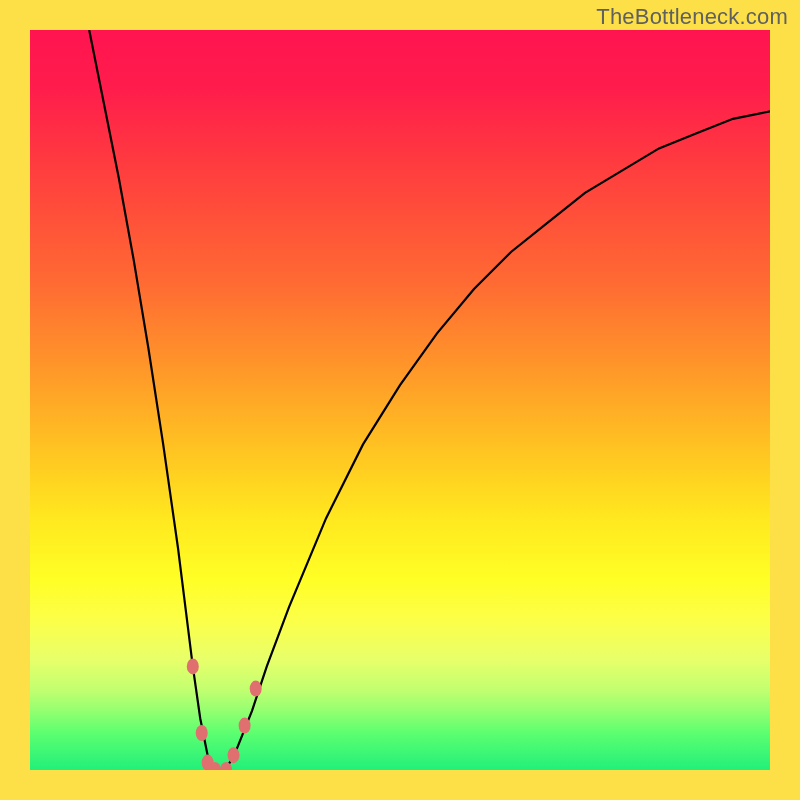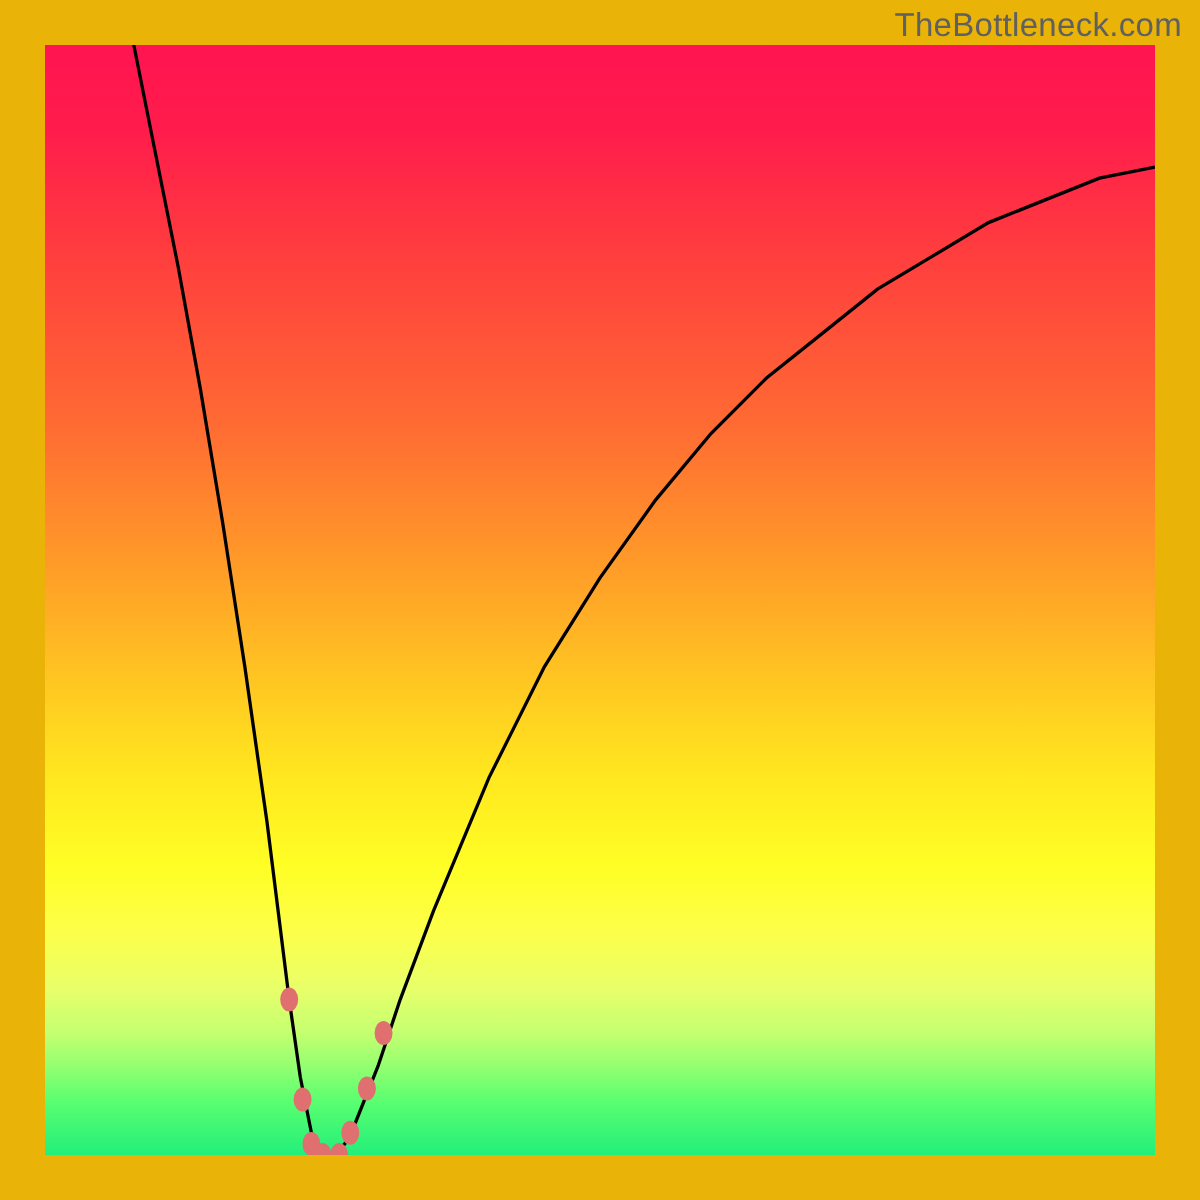--- a/index.html
+++ b/index.html
@@ -10,21 +10,21 @@
     overflow: hidden;
     background: #000;
     font-family: Arial, Helvetica, sans-serif;
   }
   .frame {
     position: absolute;
     top: 0;
     left: 0;
     width: 800px;
     height: 800px;
-    background: #eab308;
+    background: #fde047;
   }
   .plot-area {
     position: absolute;
     top: 30px;
     left: 30px;
     width: 740px;
     height: 740px;
     
     background: linear-gradient(
       to bottom,

